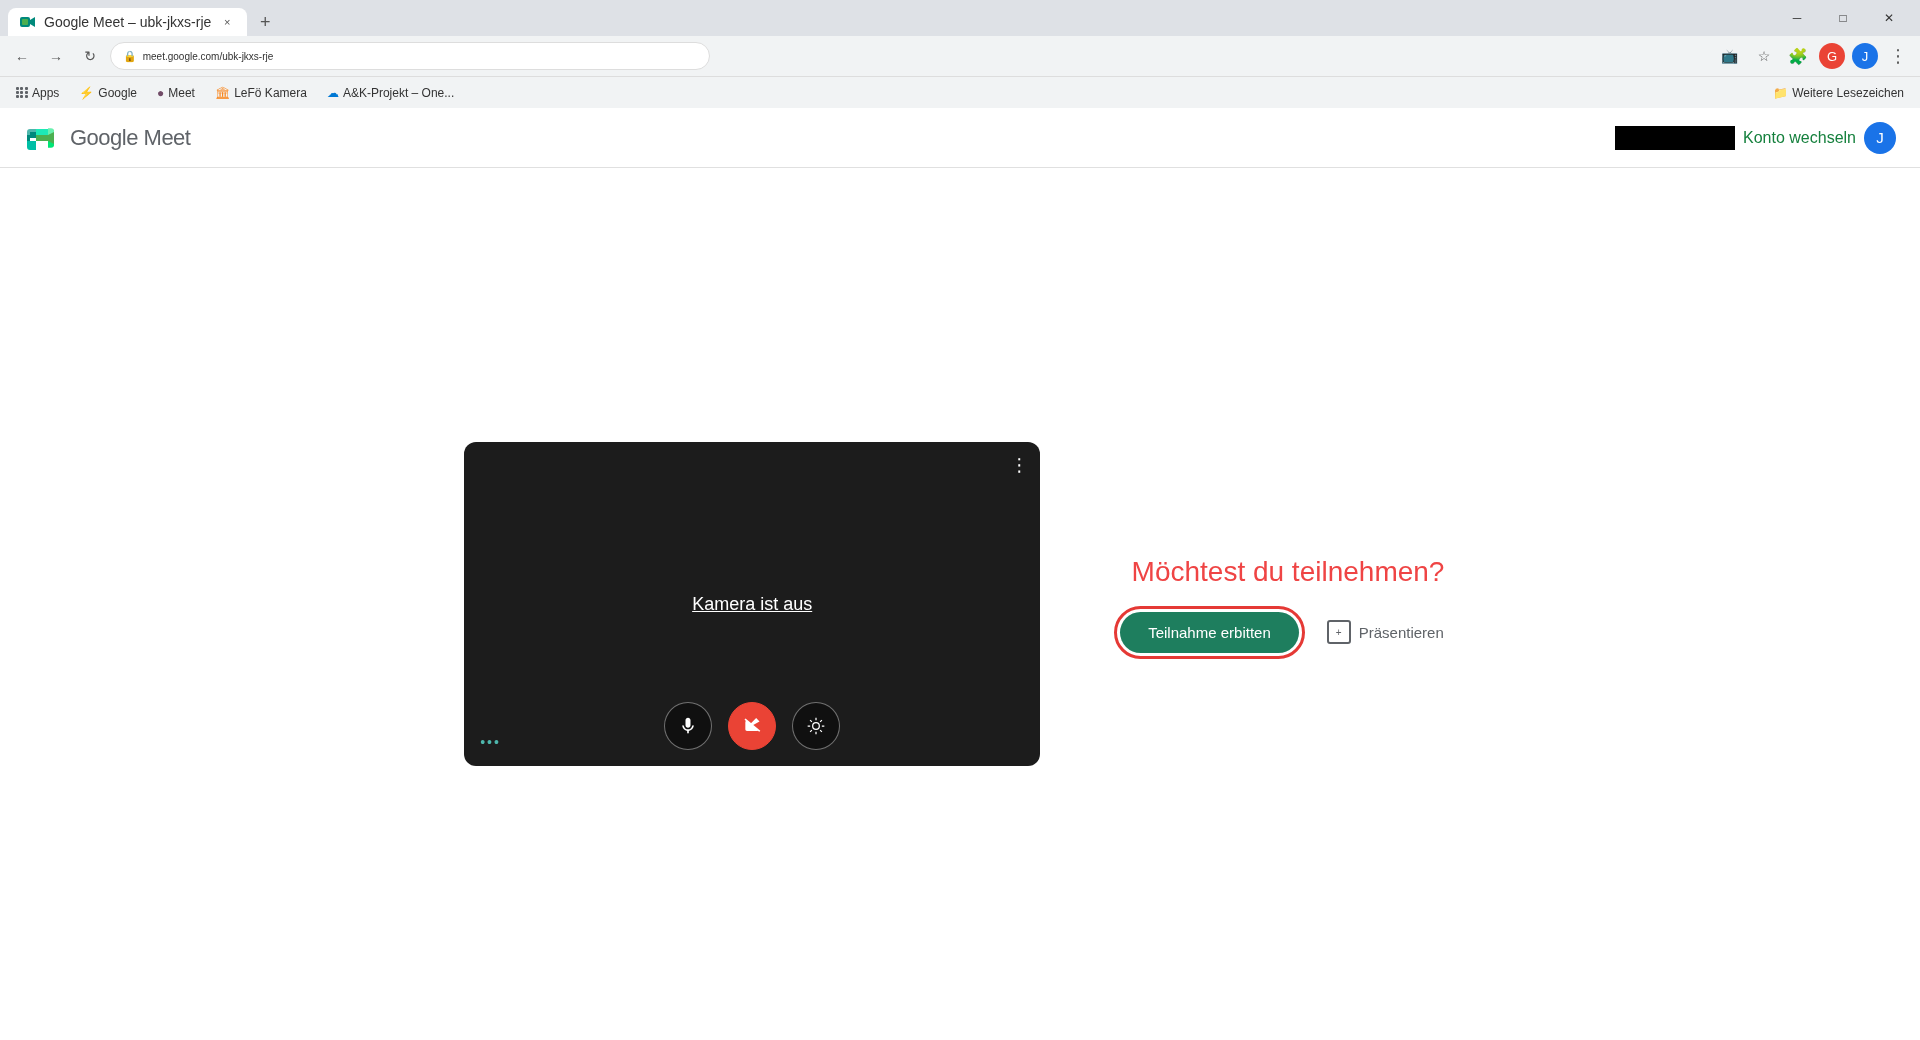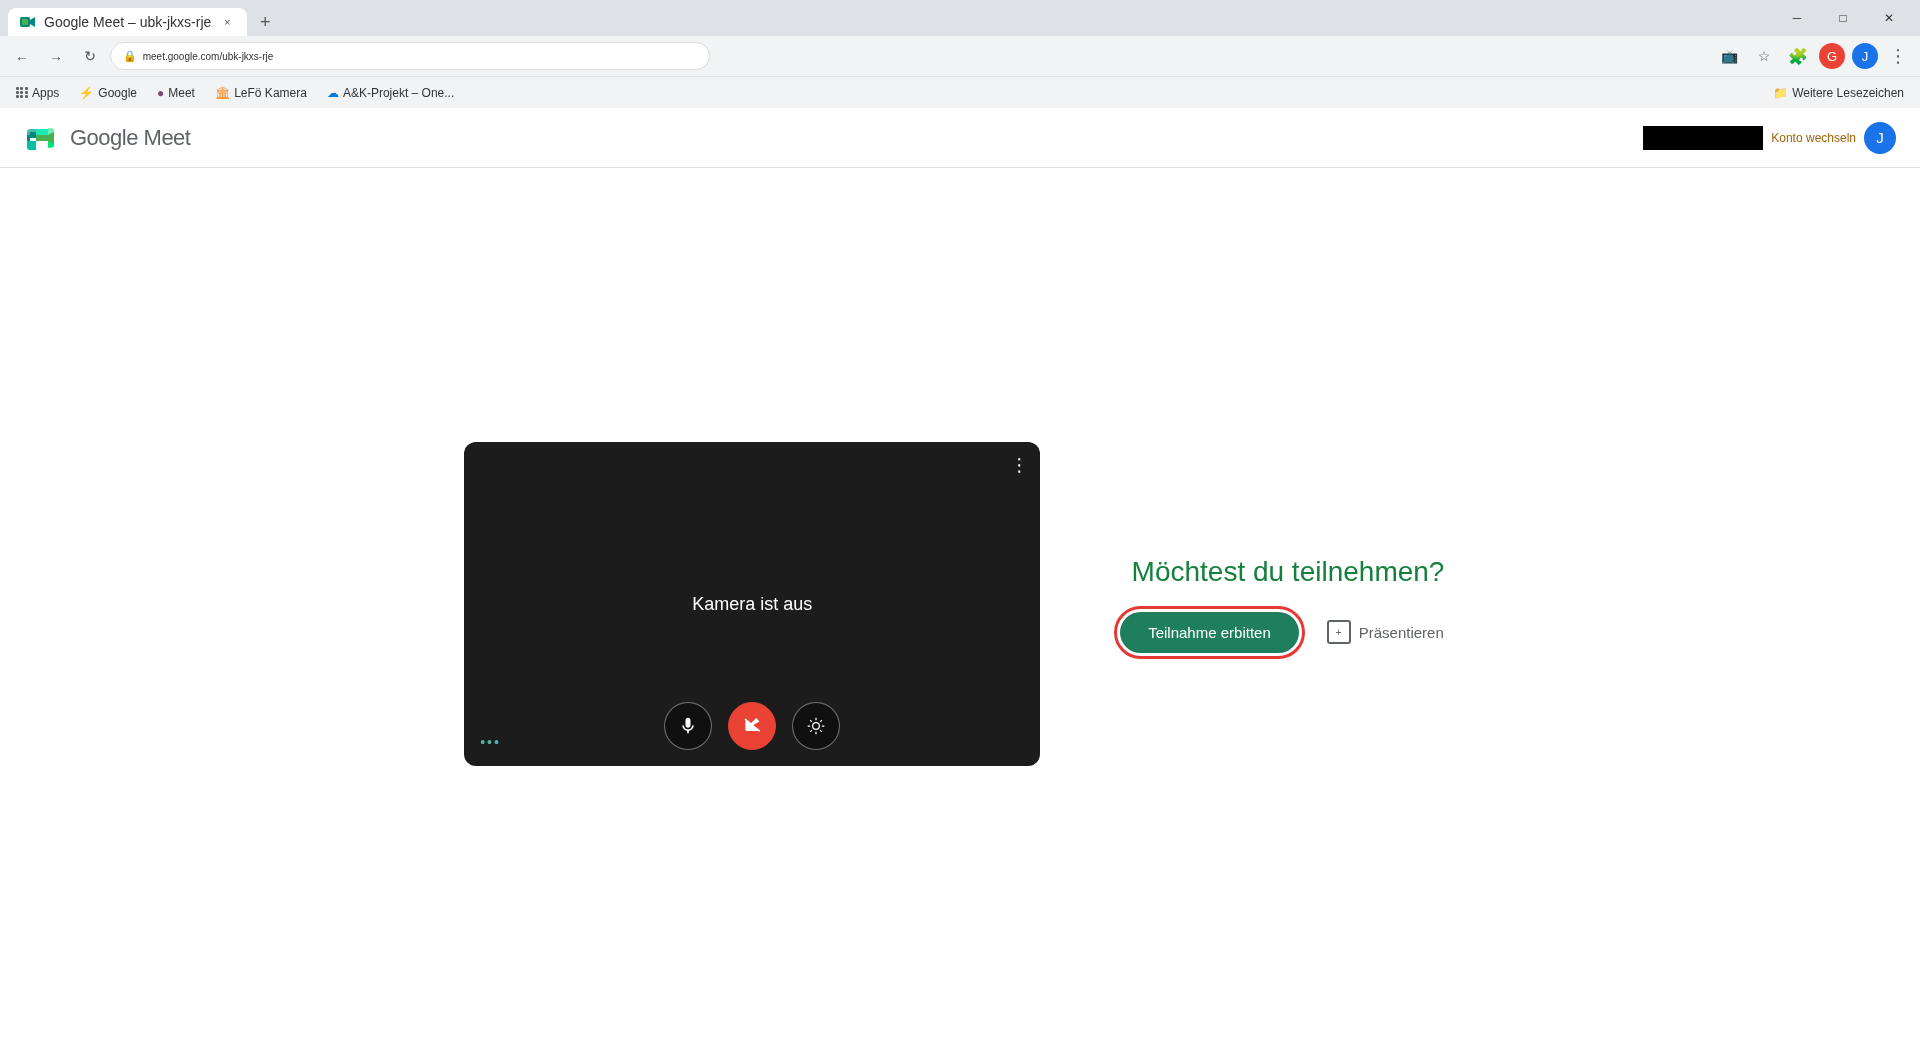--- a/index.html
+++ b/index.html
@@ -180,21 +180,21 @@
     }
     .account-switch-bar {
       background: #000;
       color: #fff;
       padding: 2px 12px;
       font-size: 13px;
       height: 28px;
       display: flex;
       align-items: center;
     }
-    .account-label { font-size: 12px; color: #a16207; }
+    .account-label { font-size: 16px; color: #15803d; }
     .header-avatar {
       width: 32px; height: 32px;
       border-radius: 50%;
       background: #1a73e8;
       display: flex; align-items: center; justify-content: center;
       color: #fff; font-size: 15px; font-weight: 500; cursor: pointer;
     }
 
     
     .meet-main {
@@ -215,20 +215,21 @@
       position: relative;
       display: flex;
       align-items: center;
       justify-content: center;
       flex-direction: column;
     }
     .video-camera-off {
       color: #fff;
       font-size: 18px;
       font-weight: 400;
+      text-decoration: underline;
     }
     .video-more-btn {
       position: absolute;
       top: 12px; right: 12px;
       color: #fff;
       font-size: 18px;
       cursor: pointer;
     }
     .video-dots-left {
       position: absolute;
@@ -262,21 +263,21 @@
 
     
     .join-panel {
       display: flex;
       flex-direction: column;
       align-items: center;
       gap: 24px;
     }
     .join-question {
       font-size: 28px;
-      color: #15803d;
+      color: #ef4444;
       font-weight: 400;
     }
     .join-actions {
       display: flex;
       align-items: center;
       gap: 16px;
       justify-content: center;
     }
     .join-btn {
       background: #1e7e5e;

